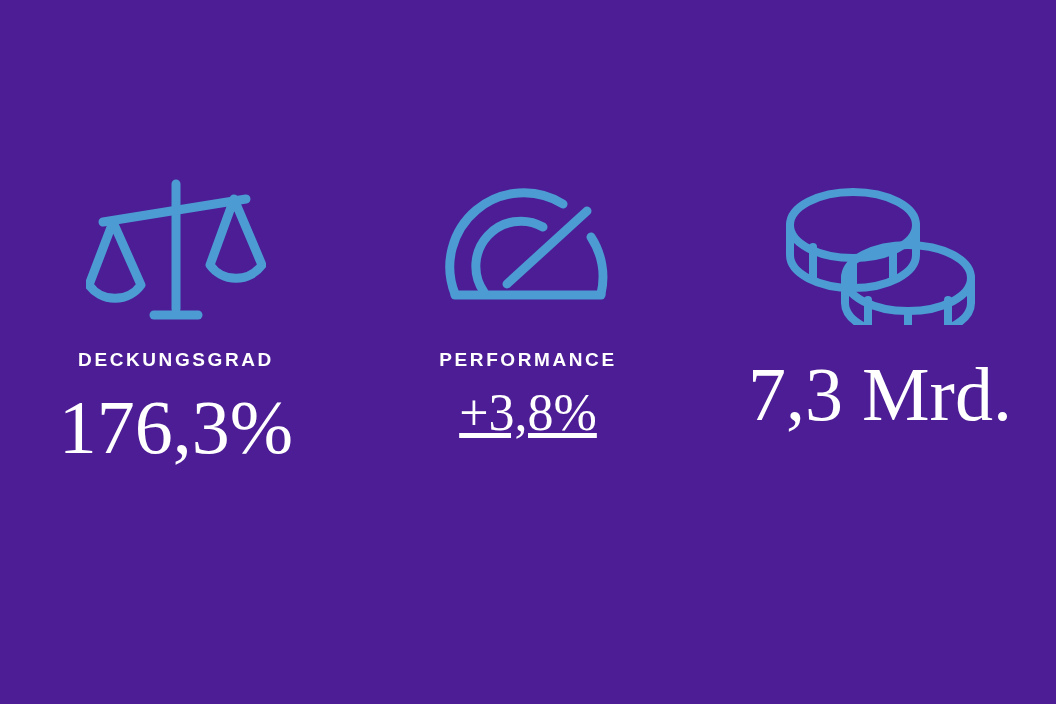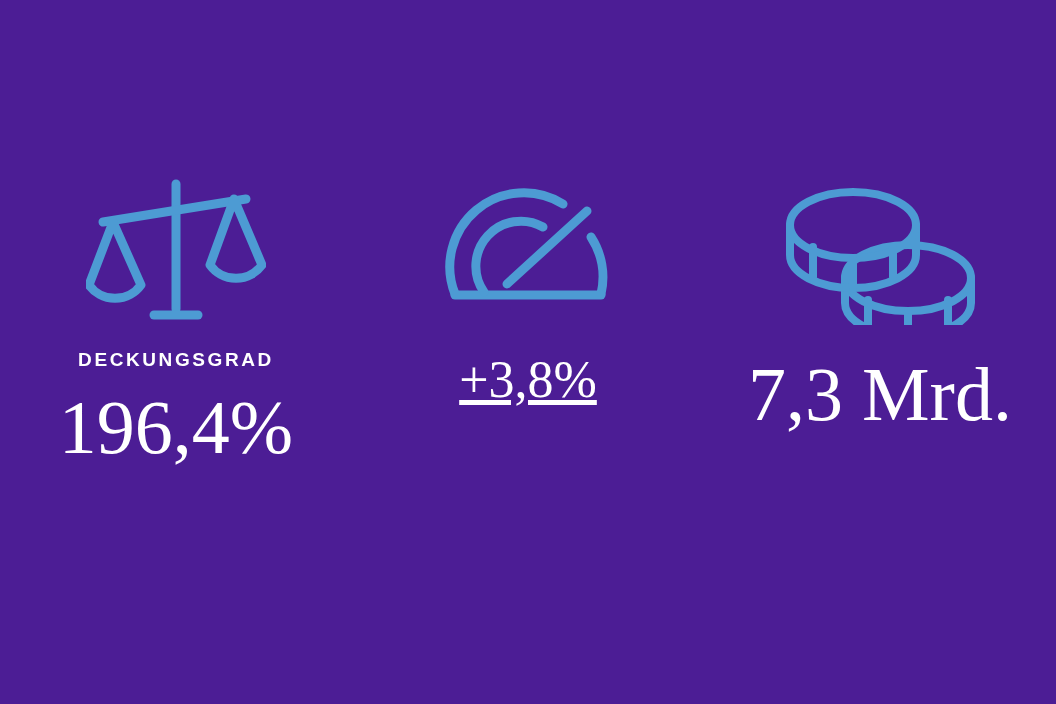--- a/index.html
+++ b/index.html
@@ -87,38 +87,39 @@
           <line x1="68" y1="138" x2="112" y2="138"></line>
 
           <line x1="17" y1="45" x2="160" y2="22"></line>
 
           <path d="M17 45 L-7 108 a32 32 0 0 0 52 0 Z" transform="translate(10,0)"></path>
 
           <path d="M160 22 L136 88 a32 32 0 0 0 52 0 Z" transform="translate(-12,0)"></path>
         </svg>
       </div>
       <div class="stat-label">DECKUNGSGRAD</div>
-      <div class="stat-value">196,4%</div>
+      <div class="stat-value">176,3%</div>
     </div>
 
     <div class="stat-col col-performance">
       <div class="icon-wrap">
         <svg width="175" height="140" viewBox="0 0 175 140" fill="none" stroke="#4D9BD3" stroke-width="9" stroke-linecap="round" stroke-linejoin="round" aria-hidden="true">
 
           <path d="M14 112 A74 74 0 0 1 122 22"></path>
 
           <path d="M150 55 A74 74 0 0 1 160 112"></path>
 
           <line x1="14" y1="113" x2="160" y2="113"></line>
 
           <path d="M43 110 A45 45 0 0 1 102 45"></path>
 
           <line x1="66" y1="102" x2="146" y2="29"></line>
         </svg>
       </div>
+      <div class="stat-label">PERFORMANCE</div>
       <div class="stat-value">+3,8%</div>
     </div>
 
     <div class="stat-col col-vermoegen">
       <div class="icon-wrap">
         <svg width="200" height="145" viewBox="0 0 200 145" fill="none" stroke="#4D9BD3" stroke-width="8" stroke-linecap="round" stroke-linejoin="round" aria-hidden="true">
 
           <path d="M65 98 v25 a63 33 0 0 0 126 0 v-25"></path>
 
           <ellipse cx="128" cy="98" rx="63" ry="33"></ellipse>

